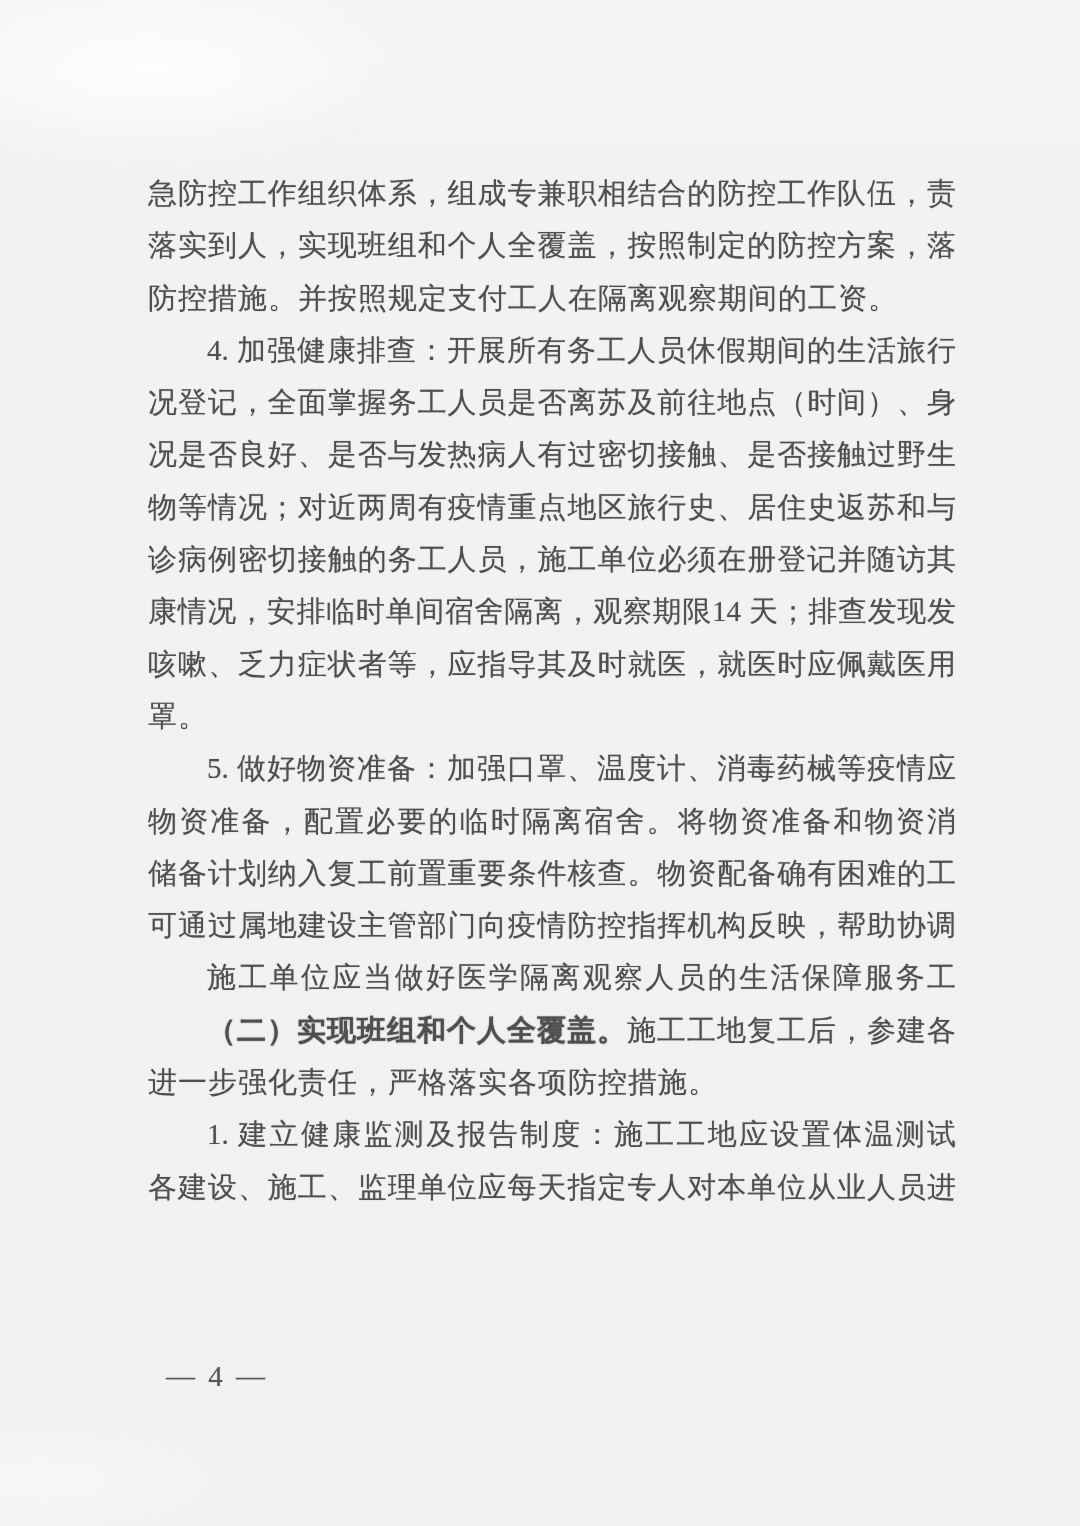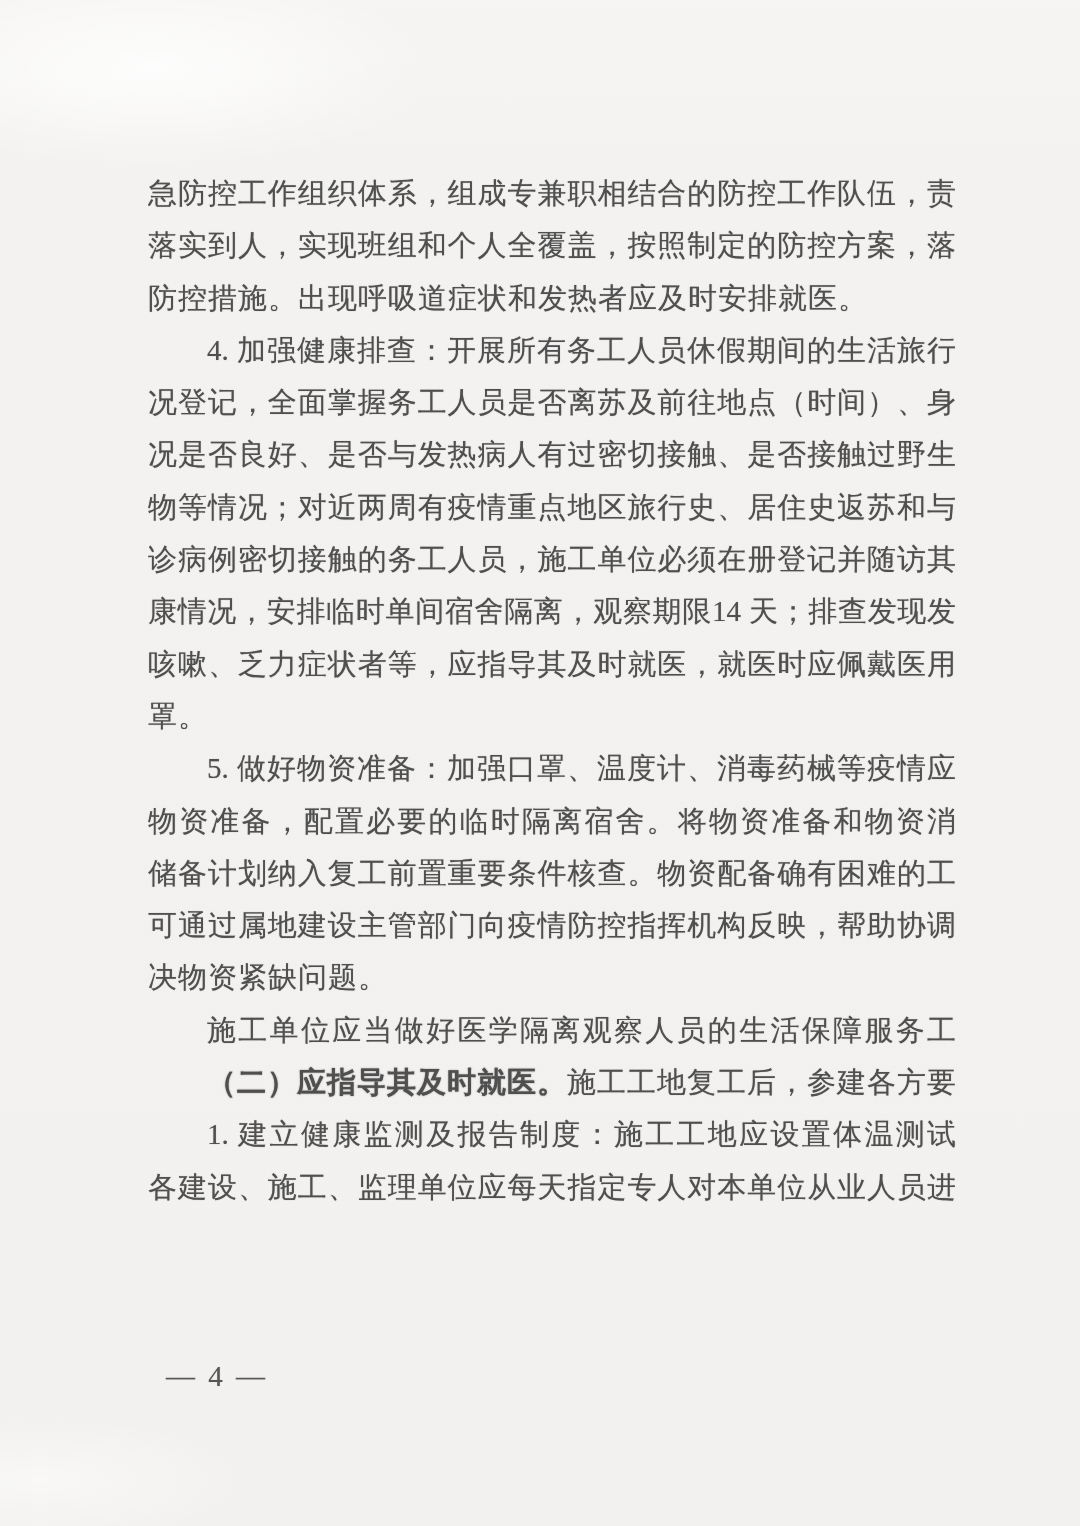--- a/index.html
+++ b/index.html
@@ -59,33 +59,33 @@
     text-shadow: 0 0 1px rgba(100,100,100,0.5);
   }
 </style>
 </head>
 <body>
 
 <div class="page">
   <div class="body-text" style="color: rgb(79, 79, 79);">
       <div class="line"><span class="seg">急防控工作组织体系，组成专兼职相结合的防控工作队伍，责任</span></div>
       <div class="line"><span class="seg">落实到人，实现班组和个人全覆盖，按照制定的防控方案，落实</span></div>
-      <div class="line nofill"><span class="seg">防控措施。出现呼吸道症状和发热者应及时安排就医。</span></div>
+      <div class="line nofill"><span class="seg">防控措施。并按照规定支付工人在隔离观察期间的工资。</span></div>
       <div class="line indent2"><span class="seg">4. 加强健康排查：开展所有务工人员休假期间的生活旅行情</span></div>
       <div class="line"><span class="seg">况登记，全面掌握务工人员是否离苏及前往地点（时间）、身体状</span></div>
       <div class="line"><span class="seg">况是否良好、是否与发热病人有过密切接触、是否接触过野生动</span></div>
       <div class="line"><span class="seg">物等情况；对近两周有疫情重点地区旅行史、居住史返苏和与确</span></div>
       <div class="line"><span class="seg">诊病例密切接触的务工人员，施工单位必须在册登记并随访其健</span></div>
       <div class="line"><span class="seg">康情况，安排临时单间宿舍隔离，观察期限14 天；排查发现发热、</span></div>
       <div class="line"><span class="seg">咳嗽、乏力症状者等，应指导其及时就医，就医时应佩戴医用口</span></div>
       <div class="line nofill"><span class="seg">罩。</span></div>
       <div class="line indent2"><span class="seg">5. 做好物资准备：加强口罩、温度计、消毒药械等疫情应对</span></div>
       <div class="line"><span class="seg">物资准备，配置必要的临时隔离宿舍。将物资准备和物资消耗、</span></div>
       <div class="line"><span class="seg">储备计划纳入复工前置重要条件核查。物资配备确有困难的工地，</span></div>
       <div class="line"><span class="seg">可通过属地建设主管部门向疫情防控指挥机构反映，帮助协调解</span></div>
-      <div class="line nofill"><span class="seg">决物资紧缺问题。</span></div>
       <div class="line indent2"><span class="seg">施工单位应当做好医学隔离观察人员的生活保障服务工作，</span></div>
-      <div class="line indent2"><span class="seg bold">（二）应指导其及时就医。</span><span class="seg">施工工地复工后，参建各方要</span></div>
+      <div class="line indent2"><span class="seg bold">（二）实现班组和个人全覆盖。</span><span class="seg">施工工地复工后，参建各方要</span></div>
+      <div class="line nofill"><span class="seg">进一步强化责任，严格落实各项防控措施。</span></div>
       <div class="line indent2"><span class="seg">1. 建立健康监测及报告制度：施工工地应设置体温测试点，</span></div>
       <div class="line"><span class="seg">各建设、施工、监理单位应每天指定专人对本单位从业人员进行</span></div>
     </div>
   <div class="footer">— 4 —</div>
 </div>
 
 </body></html>

